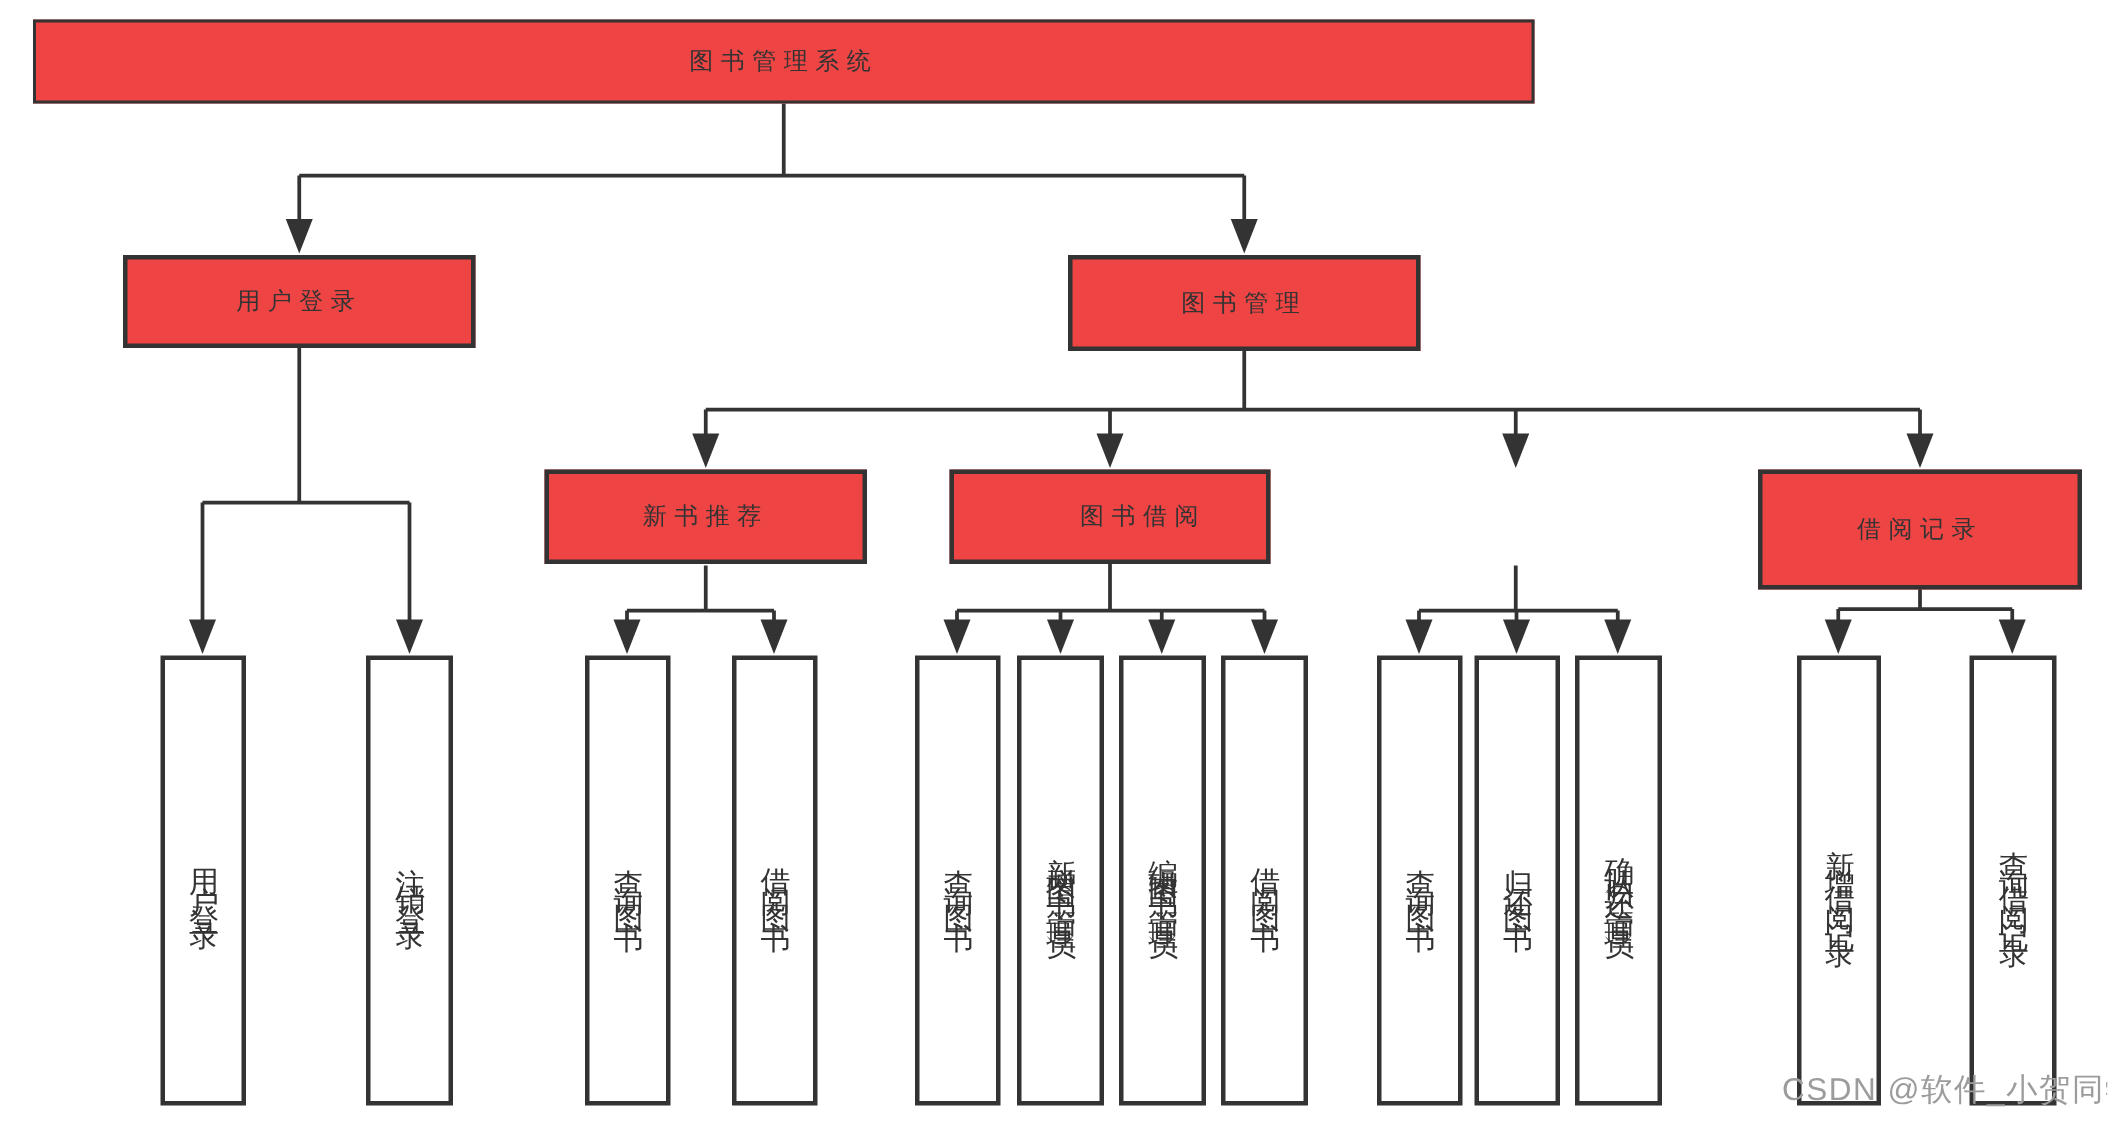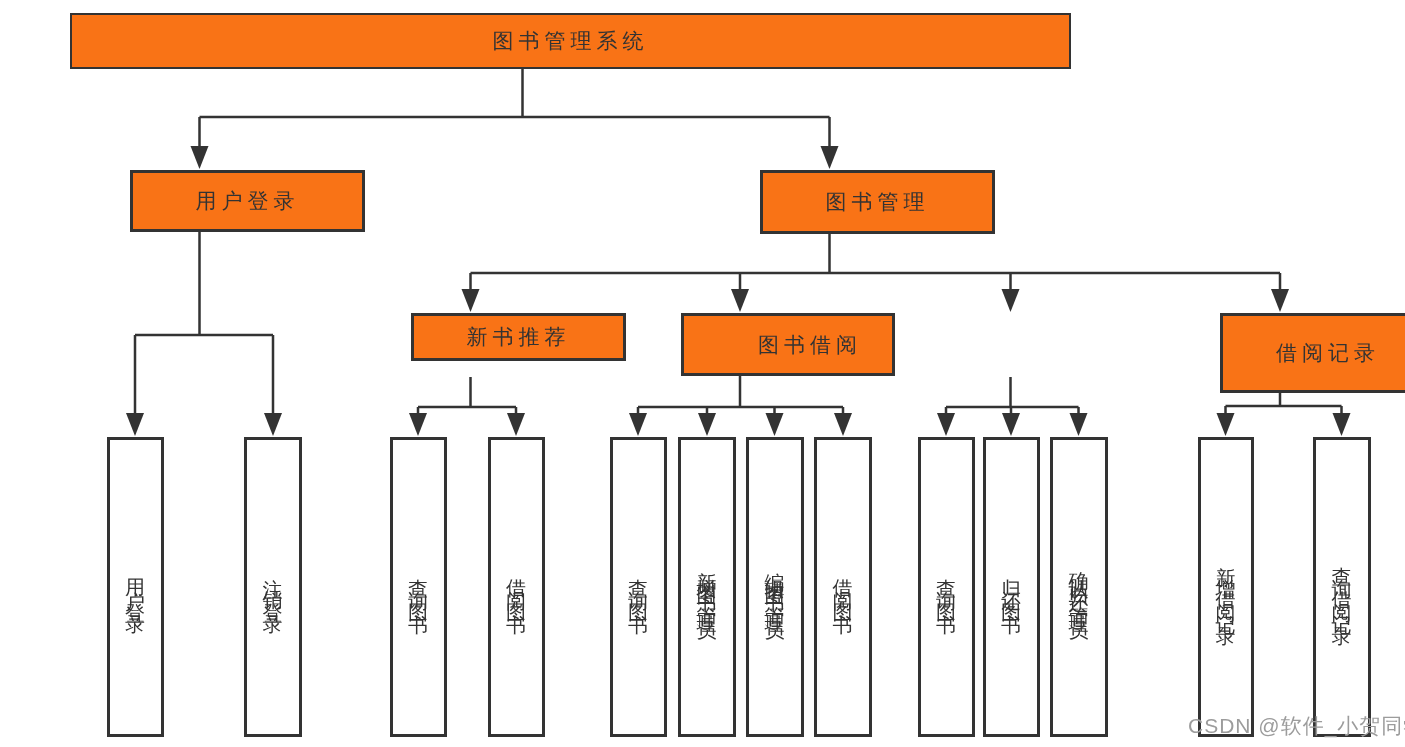--- a/index.html
+++ b/index.html
@@ -18,29 +18,28 @@
   .connectors {
     position: absolute;
     left: 0;
     top: 0;
     pointer-events: none;
   }
   .hbox {
     position: absolute;
     box-sizing: border-box;
     border: 3px solid #333333;
-    background: #f97316;
+    background: #ef4444;
     display: flex;
     align-items: center;
     justify-content: center;
-    font-size: 21px;
+    font-size: 16px;
     letter-spacing: 5px;
     color: #333333;
     white-space: nowrap;
-    margin-left: 48px;
   }
   .hbox.root {
     border-width: 2px;
   }
   .leaf {
     position: absolute;
     box-sizing: border-box;
     top: 437px;
     height: 300px;
     border: 3px solid #333333;
@@ -114,21 +113,21 @@
       <polygon points="1216.5,413 1234.5,413 1225.5,436"></polygon>
       <polygon points="1332.5,413 1350.5,413 1341.5,436"></polygon>
     </g>
   </svg>
 
   <div class="hbox root" style="left:22px; top:13px; width:1001px; height:56px;">图书管理系统</div>
 
   <div class="hbox" style="left:82px; top:170px; width:235px; height:62px;">用户登录</div>
   <div class="hbox" style="left:712px; top:170px; width:235px; height:64px;text-align:center;">图书管理</div>
 
-  <div class="hbox" style="left:363px; top:313px; width:215px; height:48px;">新书推荐</div>
+  <div class="hbox" style="left:363px; top:313px; width:215px; height:63px;">新书推荐</div>
   <div class="hbox" style="left:633px; top:313px; width:214px; height:63px;padding-left:44px;">图书借阅</div>
   <div class="hbox" style="left:1172px; top:313px; width:216px; height:80px;">借阅记录</div>
 
   <div class="leaf" style="left:107px; width:57px;">
     <span class="vtext">用户登录</span>
   </div>
   <div class="leaf" style="left:244px; width:58px;">
     <span class="vtext">注销登录</span>
   </div>
 

